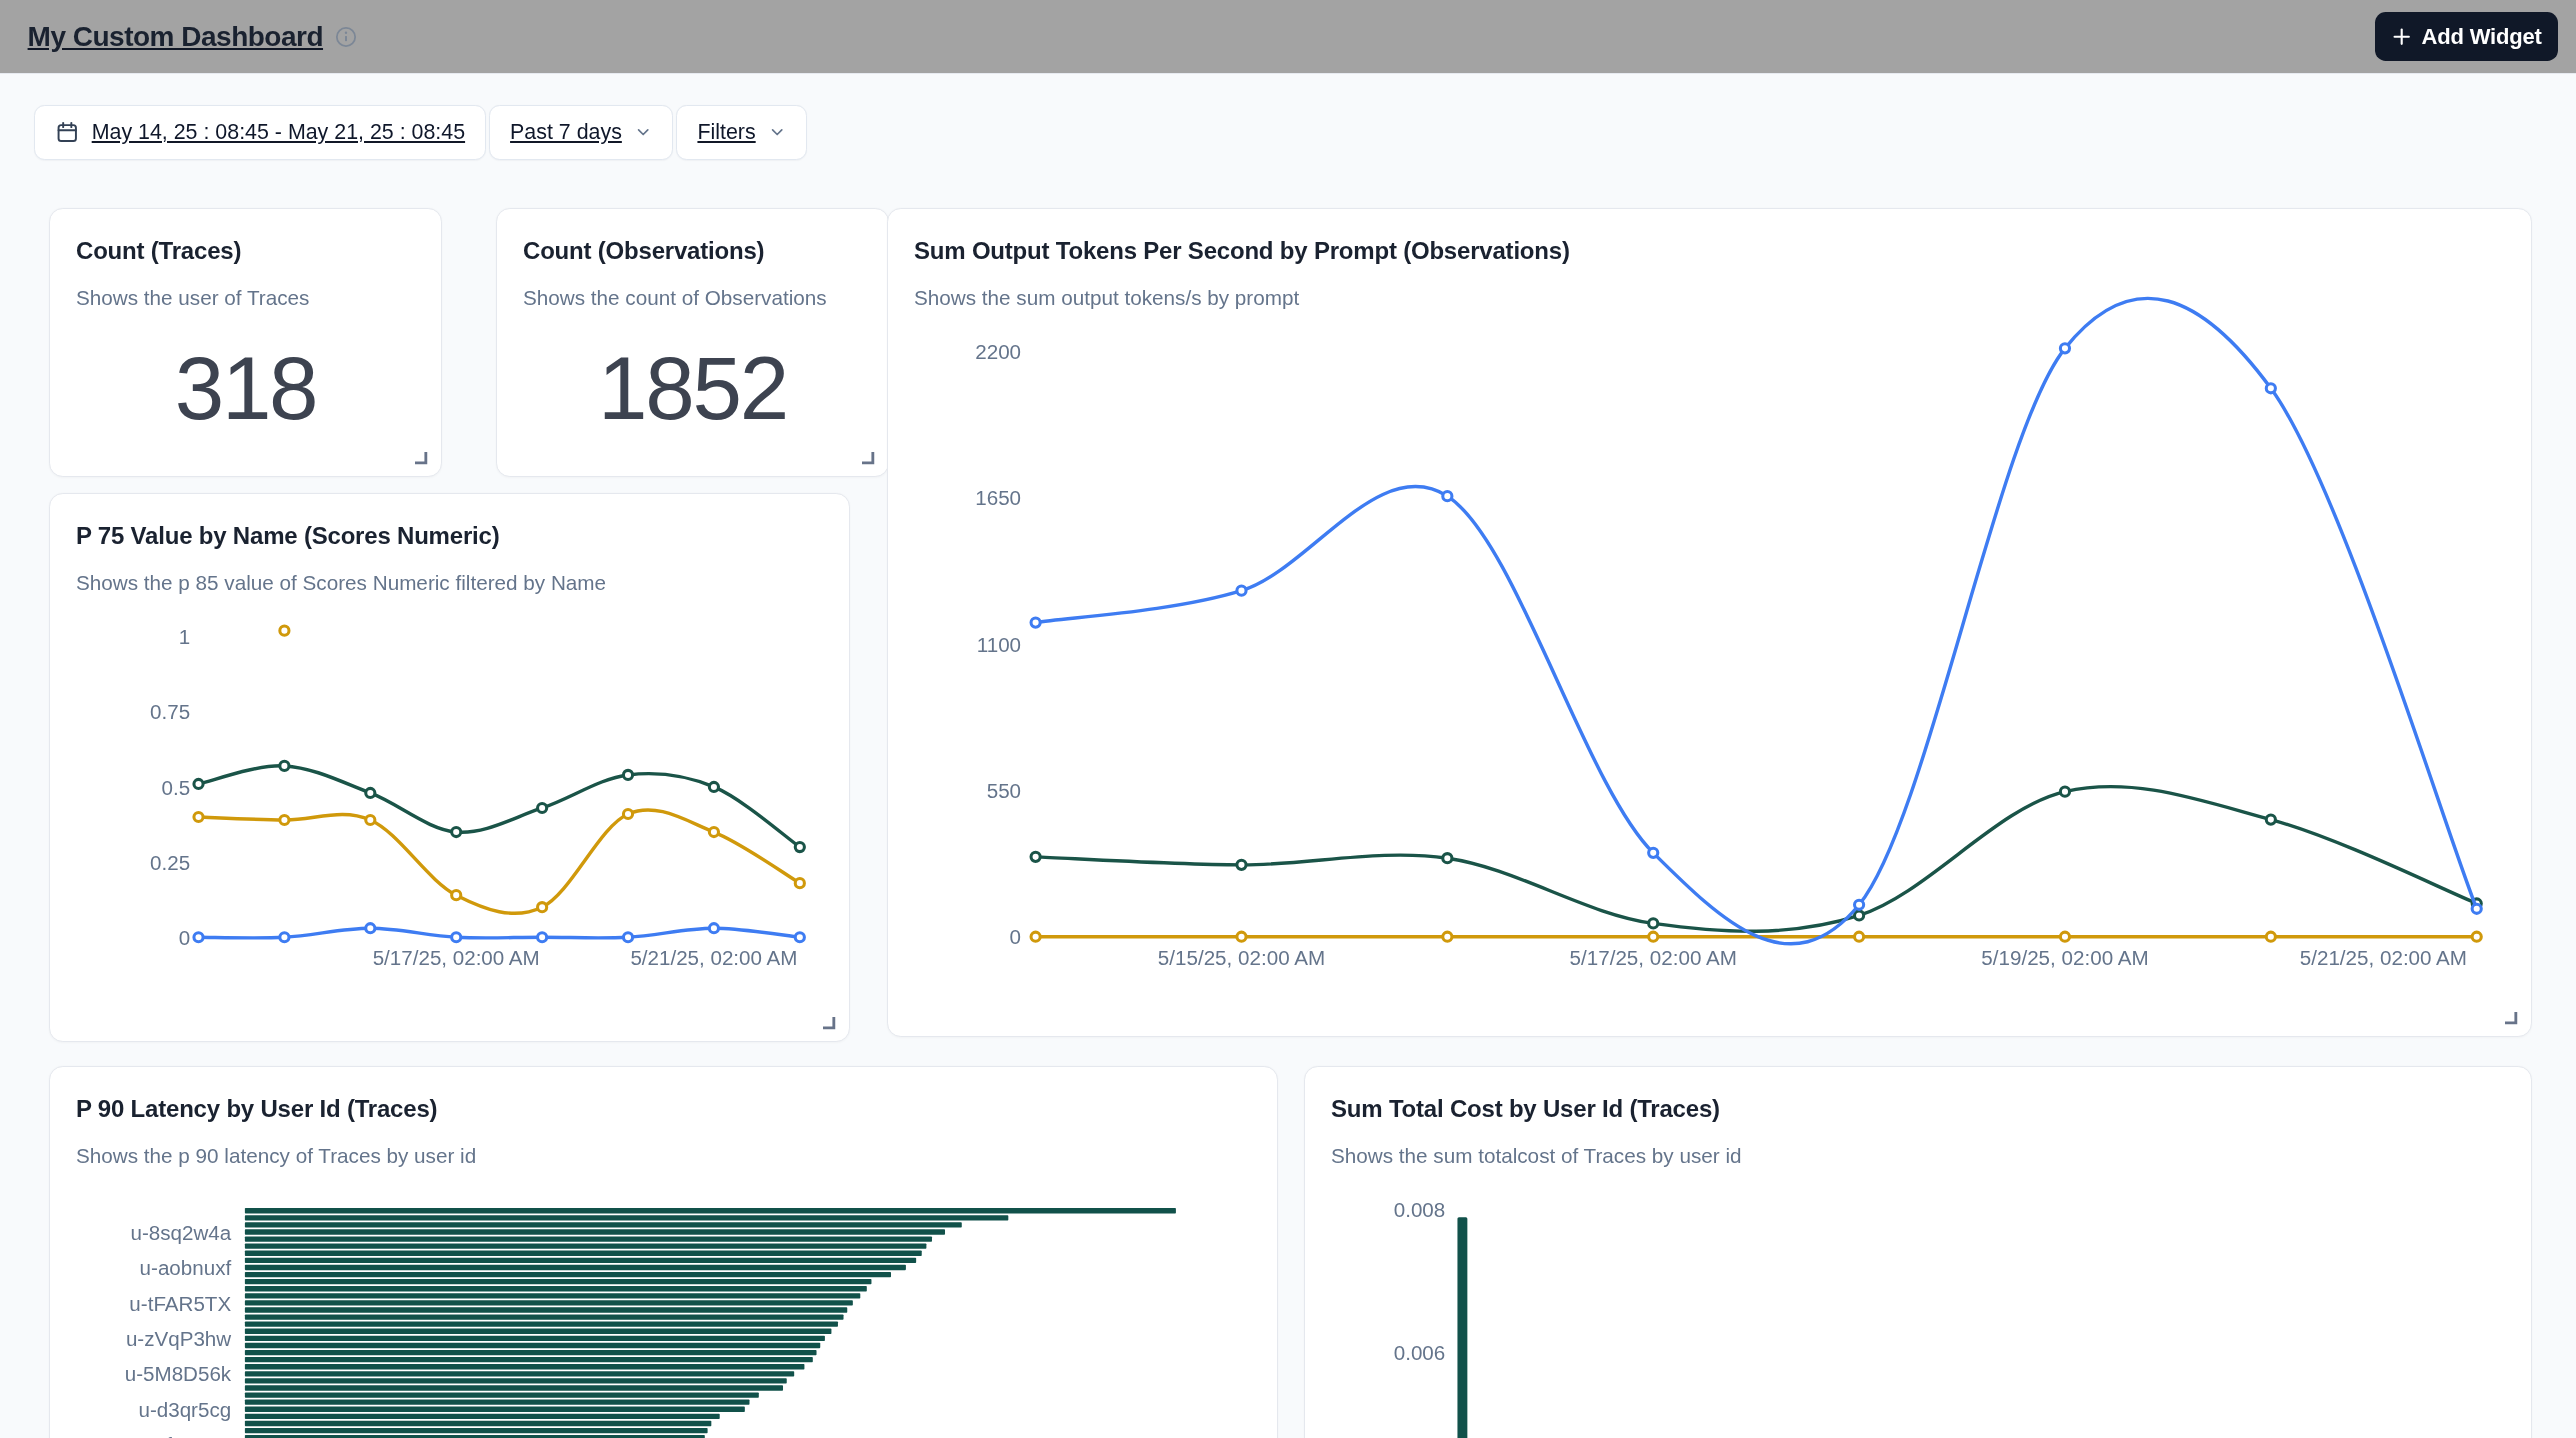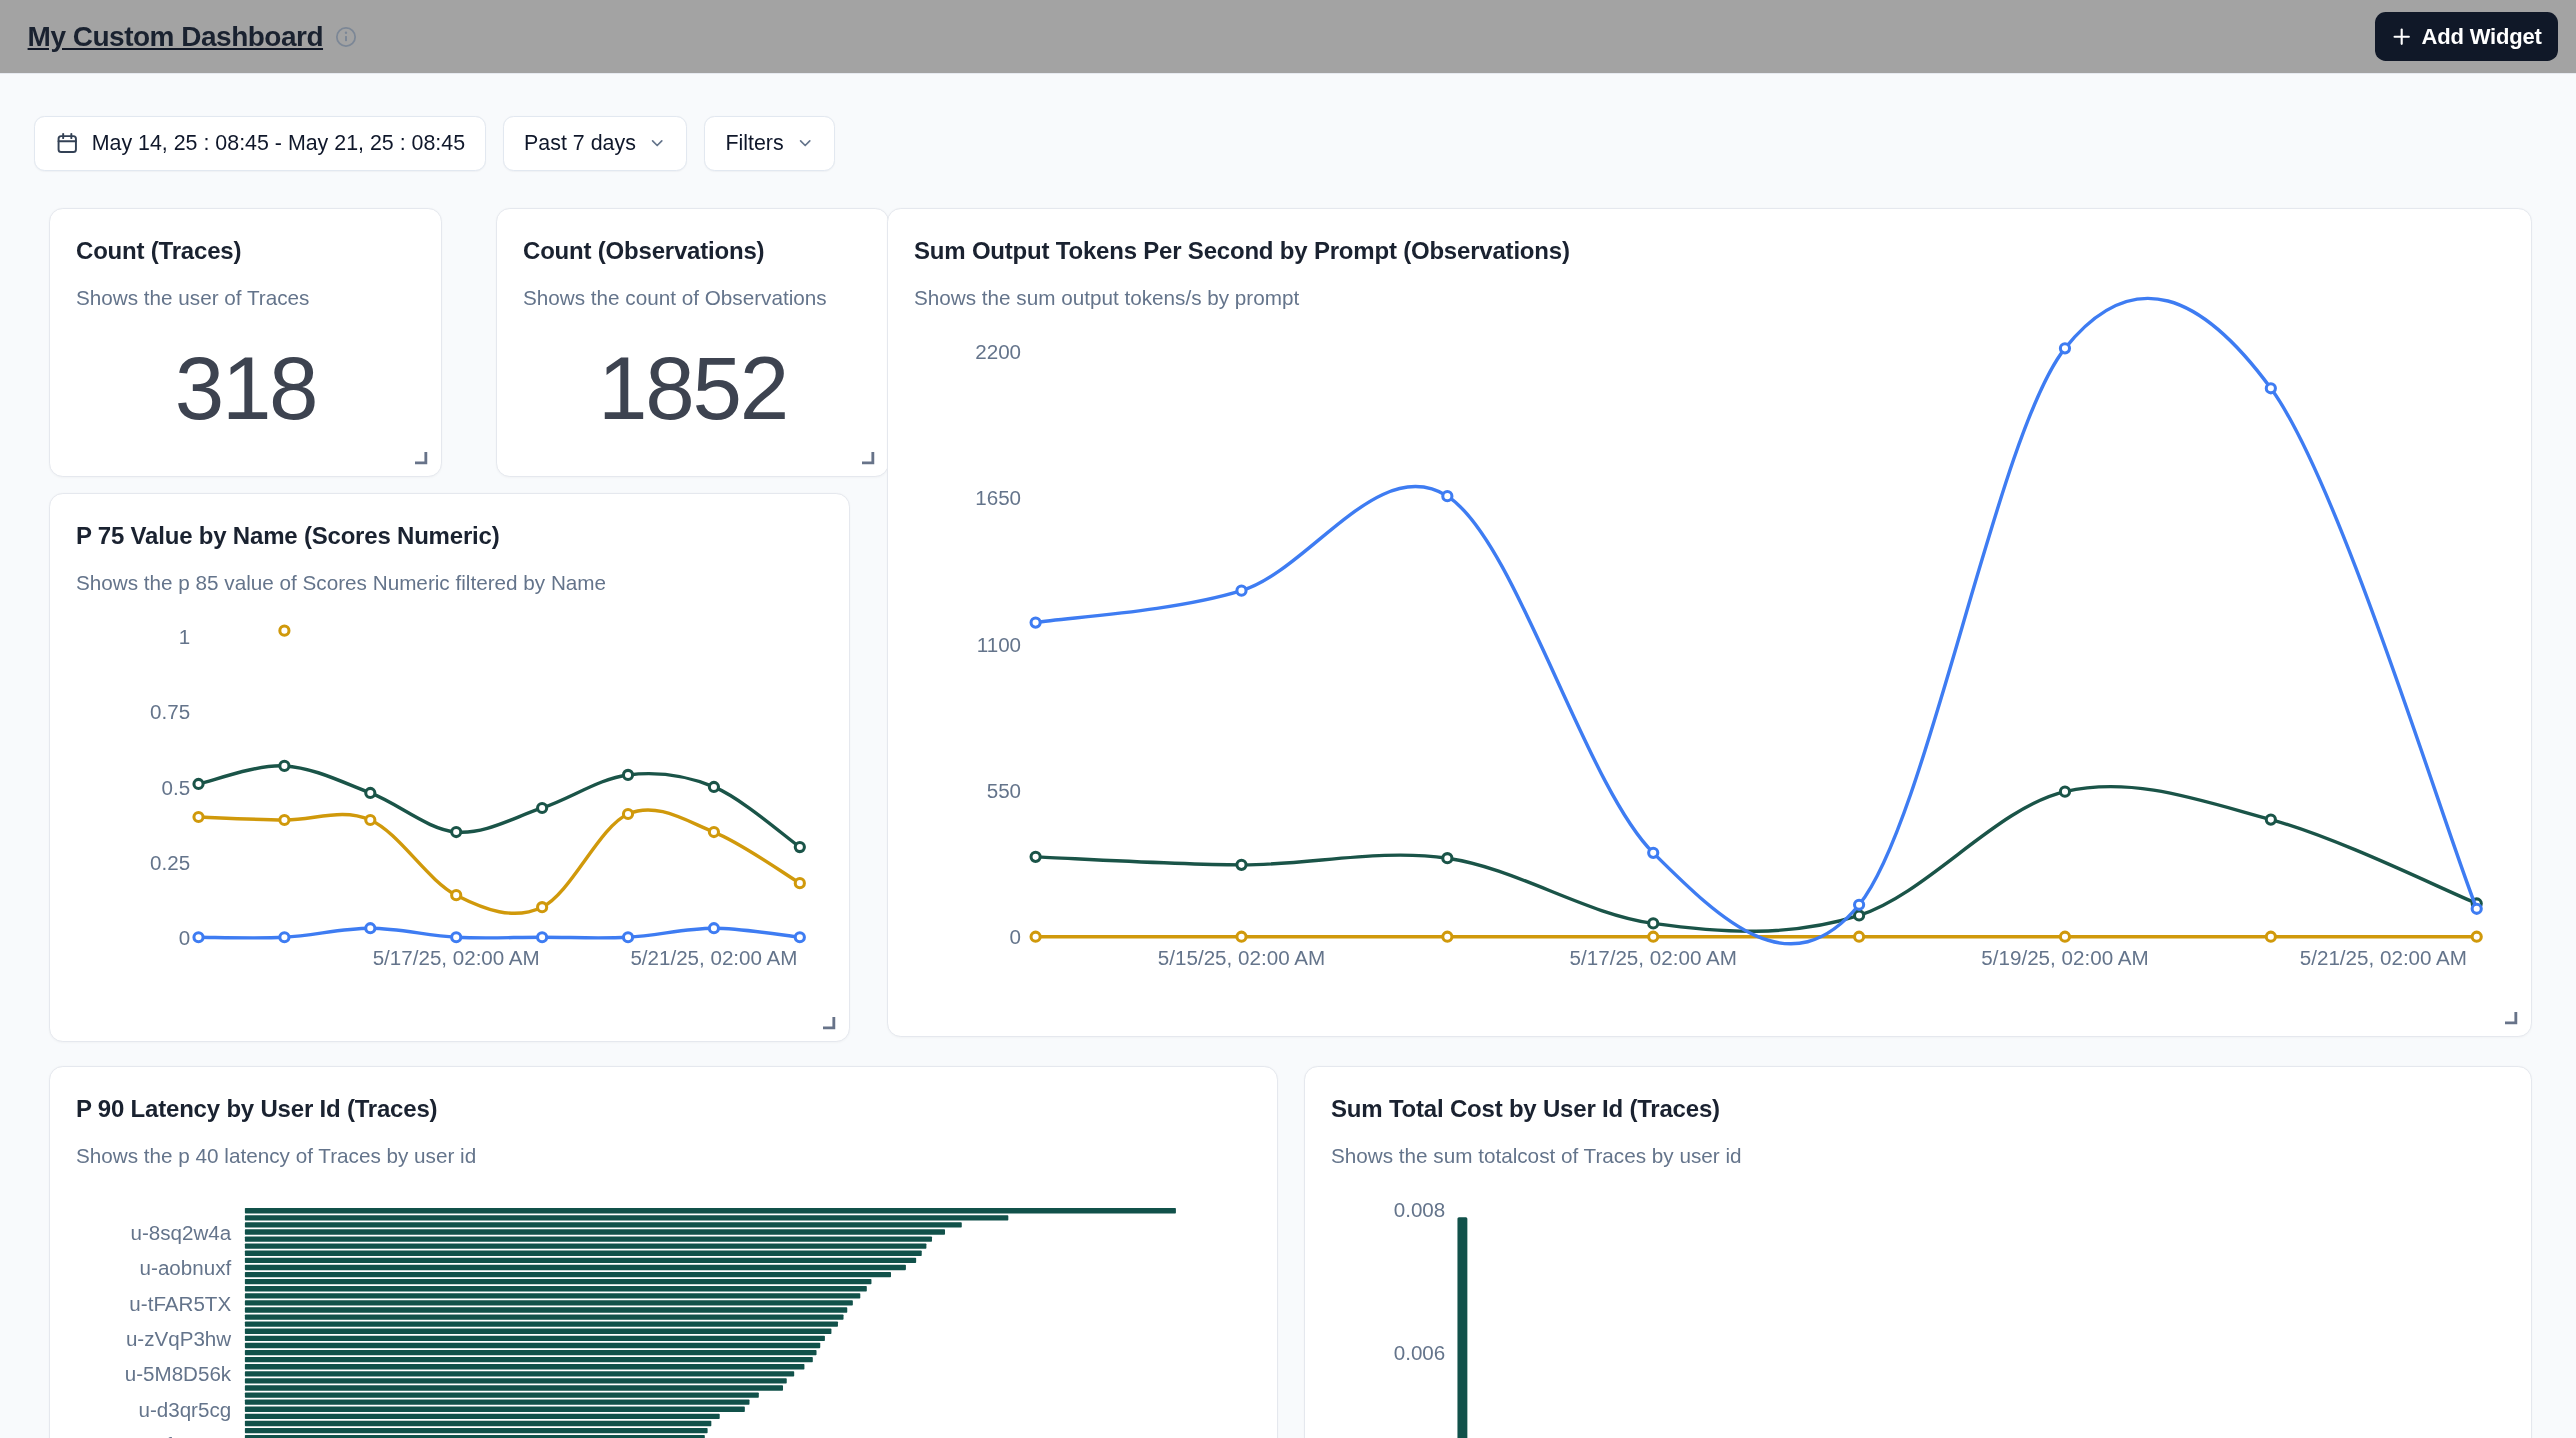--- a/index.html
+++ b/index.html
@@ -17,21 +17,21 @@
   }
   .page-title{font-size:28px;font-weight:700;letter-spacing:-0.5px;margin:0;color:#1a2230;}
   .info-icon{margin-left:12.2px;display:inline-flex;}
   .add-widget{
     margin-left:auto;height:49px;padding:0 16px;border:none;cursor:pointer;
     background:#101828;color:#fff;border-radius:10.7px;
     display:inline-flex;align-items:center;gap:9.2px;
     font-family:inherit;font-size:22px;font-weight:600;letter-spacing:-0.2px;
   }
   
-  .toolbar{position:absolute;left:34px;top:116px;display:flex;gap:17px;}
+  .toolbar{position:absolute;left:34px;top:105px;display:flex;gap:3px;text-decoration:underline;}
   .tbtn{
     height:55px;box-sizing:border-box;background:#fff;border:1.5px solid #e2e8f0;
     border-radius:10.7px;display:inline-flex;align-items:center;gap:12.2px;padding:0 20px;
     font-family:inherit;font-size:21.4px;font-weight:500;color:#0f172a;cursor:pointer;
     box-shadow:0 0.8px 1.5px rgba(16,24,40,.04);
   }
   
   .card{
     position:absolute;background:#fff;border:1.5px solid #e5e8ee;border-radius:13.8px;
     box-sizing:border-box;box-shadow:0 0.8px 2.3px rgba(16,24,40,.03);overflow:hidden;
@@ -217,21 +217,21 @@
     </svg>
   <span class="resize-handle">
     <svg width="20" height="20" viewBox="0 0 24 24" fill="none" stroke="#677389" stroke-width="3.4">
       <polyline points="19,6 19,19 6,19"></polyline>
     </svg>
   </span>
 </section>
 
 <section class="card" style="left:49px;top:1066px;width:1229px;height:429px;">
   <h2>P 90 Latency by User Id (Traces)</h2>
-  <p class="subtitle">Shows the p 40 latency of Traces by user id</p>
+  <p class="subtitle">Shows the p 90 latency of Traces by user id</p>
   <svg class="chart-svg" viewBox="0 0 1606 560">
       <rect x="254" y="185" width="1221" height="7" fill="#11514a" rx="1"></rect>
       <rect x="254" y="194.3" width="1001.2199999999999" height="7" fill="#11514a" rx="1"></rect>
       <rect x="254" y="203.6" width="940.1700000000001" height="7" fill="#11514a" rx="1"></rect>
       <rect x="254" y="212.9" width="918.192" height="7" fill="#11514a" rx="1"></rect>
       <rect x="254" y="222.2" width="901.098" height="7" fill="#11514a" rx="1"></rect>
       <rect x="254" y="231.5" width="893.7719999999999" height="7" fill="#11514a" rx="1"></rect>
       <rect x="254" y="240.8" width="887.667" height="7" fill="#11514a" rx="1"></rect>
       <rect x="254" y="250.10000000000002" width="880.341" height="7" fill="#11514a" rx="1"></rect>
       <rect x="254" y="259.4" width="866.91" height="7" fill="#11514a" rx="1"></rect>

